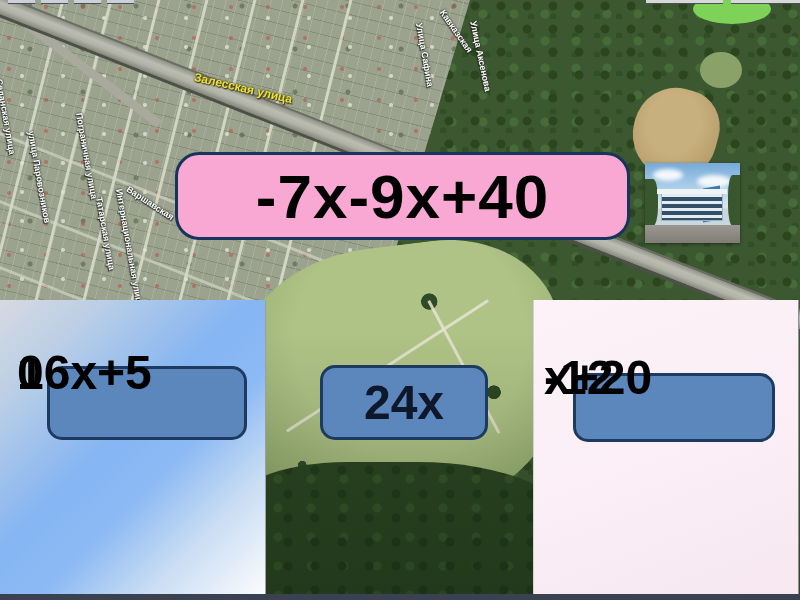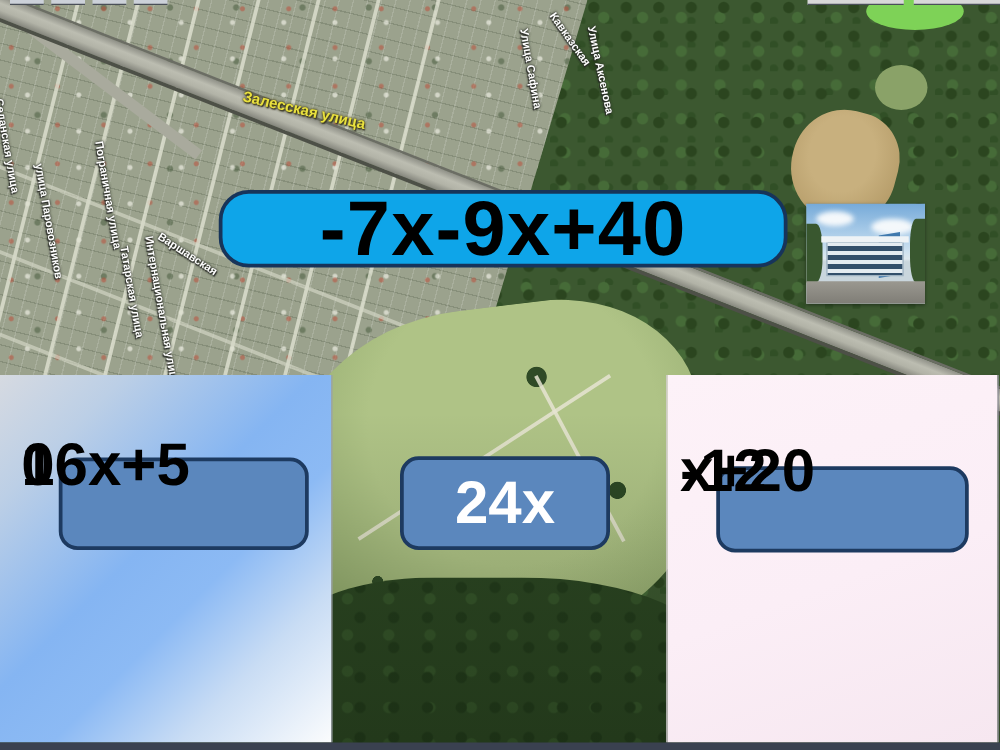--- a/index.html
+++ b/index.html
@@ -75,22 +75,22 @@
   .sl7{left:424px;top:22px;transform:rotate(80deg);}
   .sl8{left:446px;top:8px;transform:rotate(55deg);}
   .sl9{left:478px;top:20px;transform:rotate(78deg);}
 
   
   .sliver{top:0;height:4px;background:#ccd1d9;border-bottom:1px solid #4a4f58;z-index:15;}
   .sv0{left:8px;width:27px}.sv1{left:41px;width:27px}.sv2{left:74px;width:27px}.sv3{left:107px;width:27px}
   .svr0{left:646px;width:77px;background:#d8d8d8}.svr1{left:731px;width:69px;background:#d8d8d8}
 
   
-  .q-button{left:175px;top:152px;width:455px;height:62px;z-index:20;
-    background:#0ea5e9;border:3px solid #17345a;border-radius:24px;
+  .q-button{left:175px;top:152px;width:455px;height:88px;z-index:20;
+    background:#f9a8d4;border:3px solid #17345a;border-radius:24px;
     display:flex;align-items:center;justify-content:center;cursor:pointer;}
   .q-button span{position:static;font-size:62px;font-weight:bold;color:#000;letter-spacing:1px;}
 
   
   .photo{left:645px;top:163px;width:95px;height:80px;z-index:21;overflow:hidden;
     background:linear-gradient(180deg,#76aad9 0%,#a8cbe8 28%,#cfe2f0 48%,#dde8ee 55%,#c9d6dd 58%);
     box-shadow:0 1px 3px rgba(0,0,0,.45);}
   .photo .cloud{background:#f4f8fb;border-radius:50%;filter:blur(2px);}
   .photo .c1{left:8px;top:6px;width:30px;height:12px;}
   .photo .c2{left:52px;top:12px;width:34px;height:13px;}
@@ -108,21 +108,21 @@
   .panel-left{left:0;width:266px;border-right:1px solid #9aa0a8;
     background:linear-gradient(135deg,#d6dae1 0%,#bccfe6 18%,#85b5f2 45%,#8cbaf4 60%,#c8dcf4 78%,#fbfcfd 100%);}
   .panel-right{left:533px;width:266px;border-right:1px solid #8f8f98;border-left:1px solid #d8cfd6;
     background:linear-gradient(160deg,#fdf2f8 0%,#fbeef6 55%,#f6e7f0 100%);}
 
   
   .a-button{background:#5b87bd;border:3px solid #1d3a60;border-radius:15px;z-index:31;cursor:pointer;
     display:flex;align-items:center;justify-content:center;}
   .a1{left:47px;top:366px;width:200px;height:74px;}
   .a2{left:320px;top:365px;width:168px;height:75px;}
-  .a2 span{position:static;font-size:48px;font-weight:bold;color:#ffffff;}
+  .a2 span{position:static;font-size:48px;font-weight:bold;color:#0f172a;}
   .a3{left:573px;top:373px;width:202px;height:69px;}
 
   .ans-text{z-index:32;width:260px;text-align:center;font-size:48px;font-weight:bold;color:#000;
     line-height:56px;pointer-events:none;}
   .ans-text span{position:static;display:block;}
   .at1{left:17px;top:345px;}
   .at3{left:544px;top:350px;}
 
   
   .bottom-bar{left:0;top:594px;width:800px;height:6px;background:#3a4150;z-index:40;}

